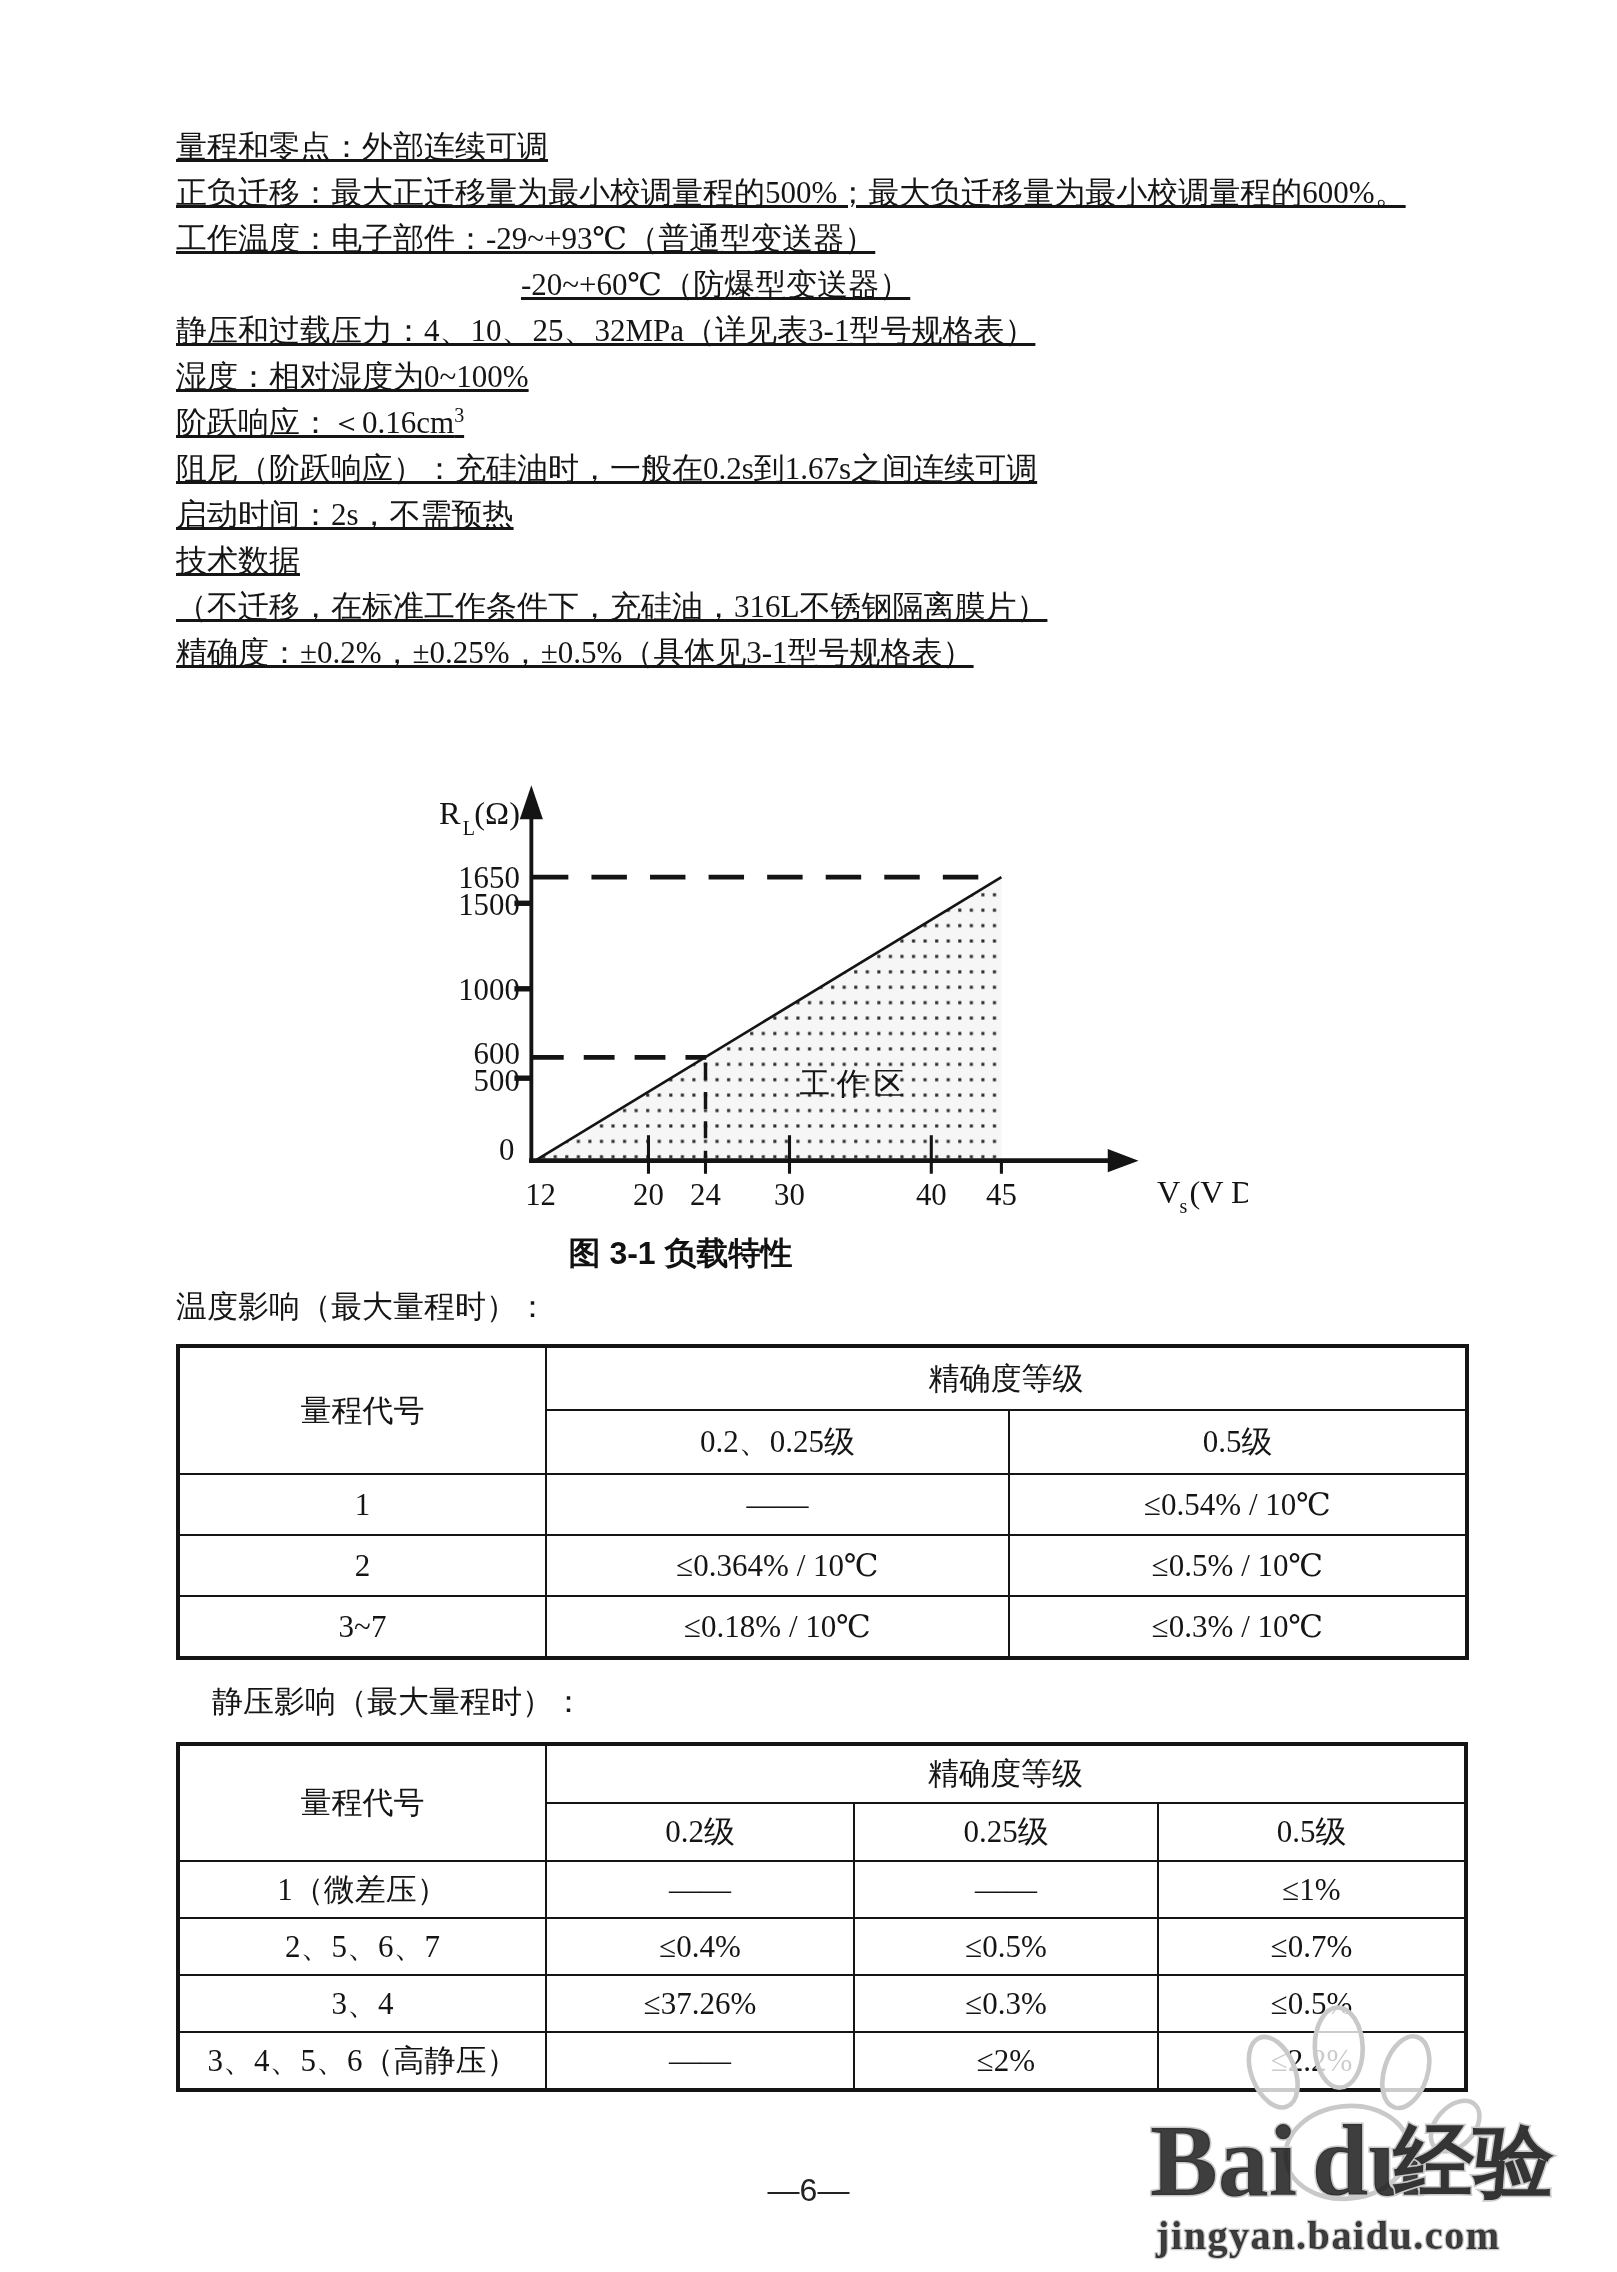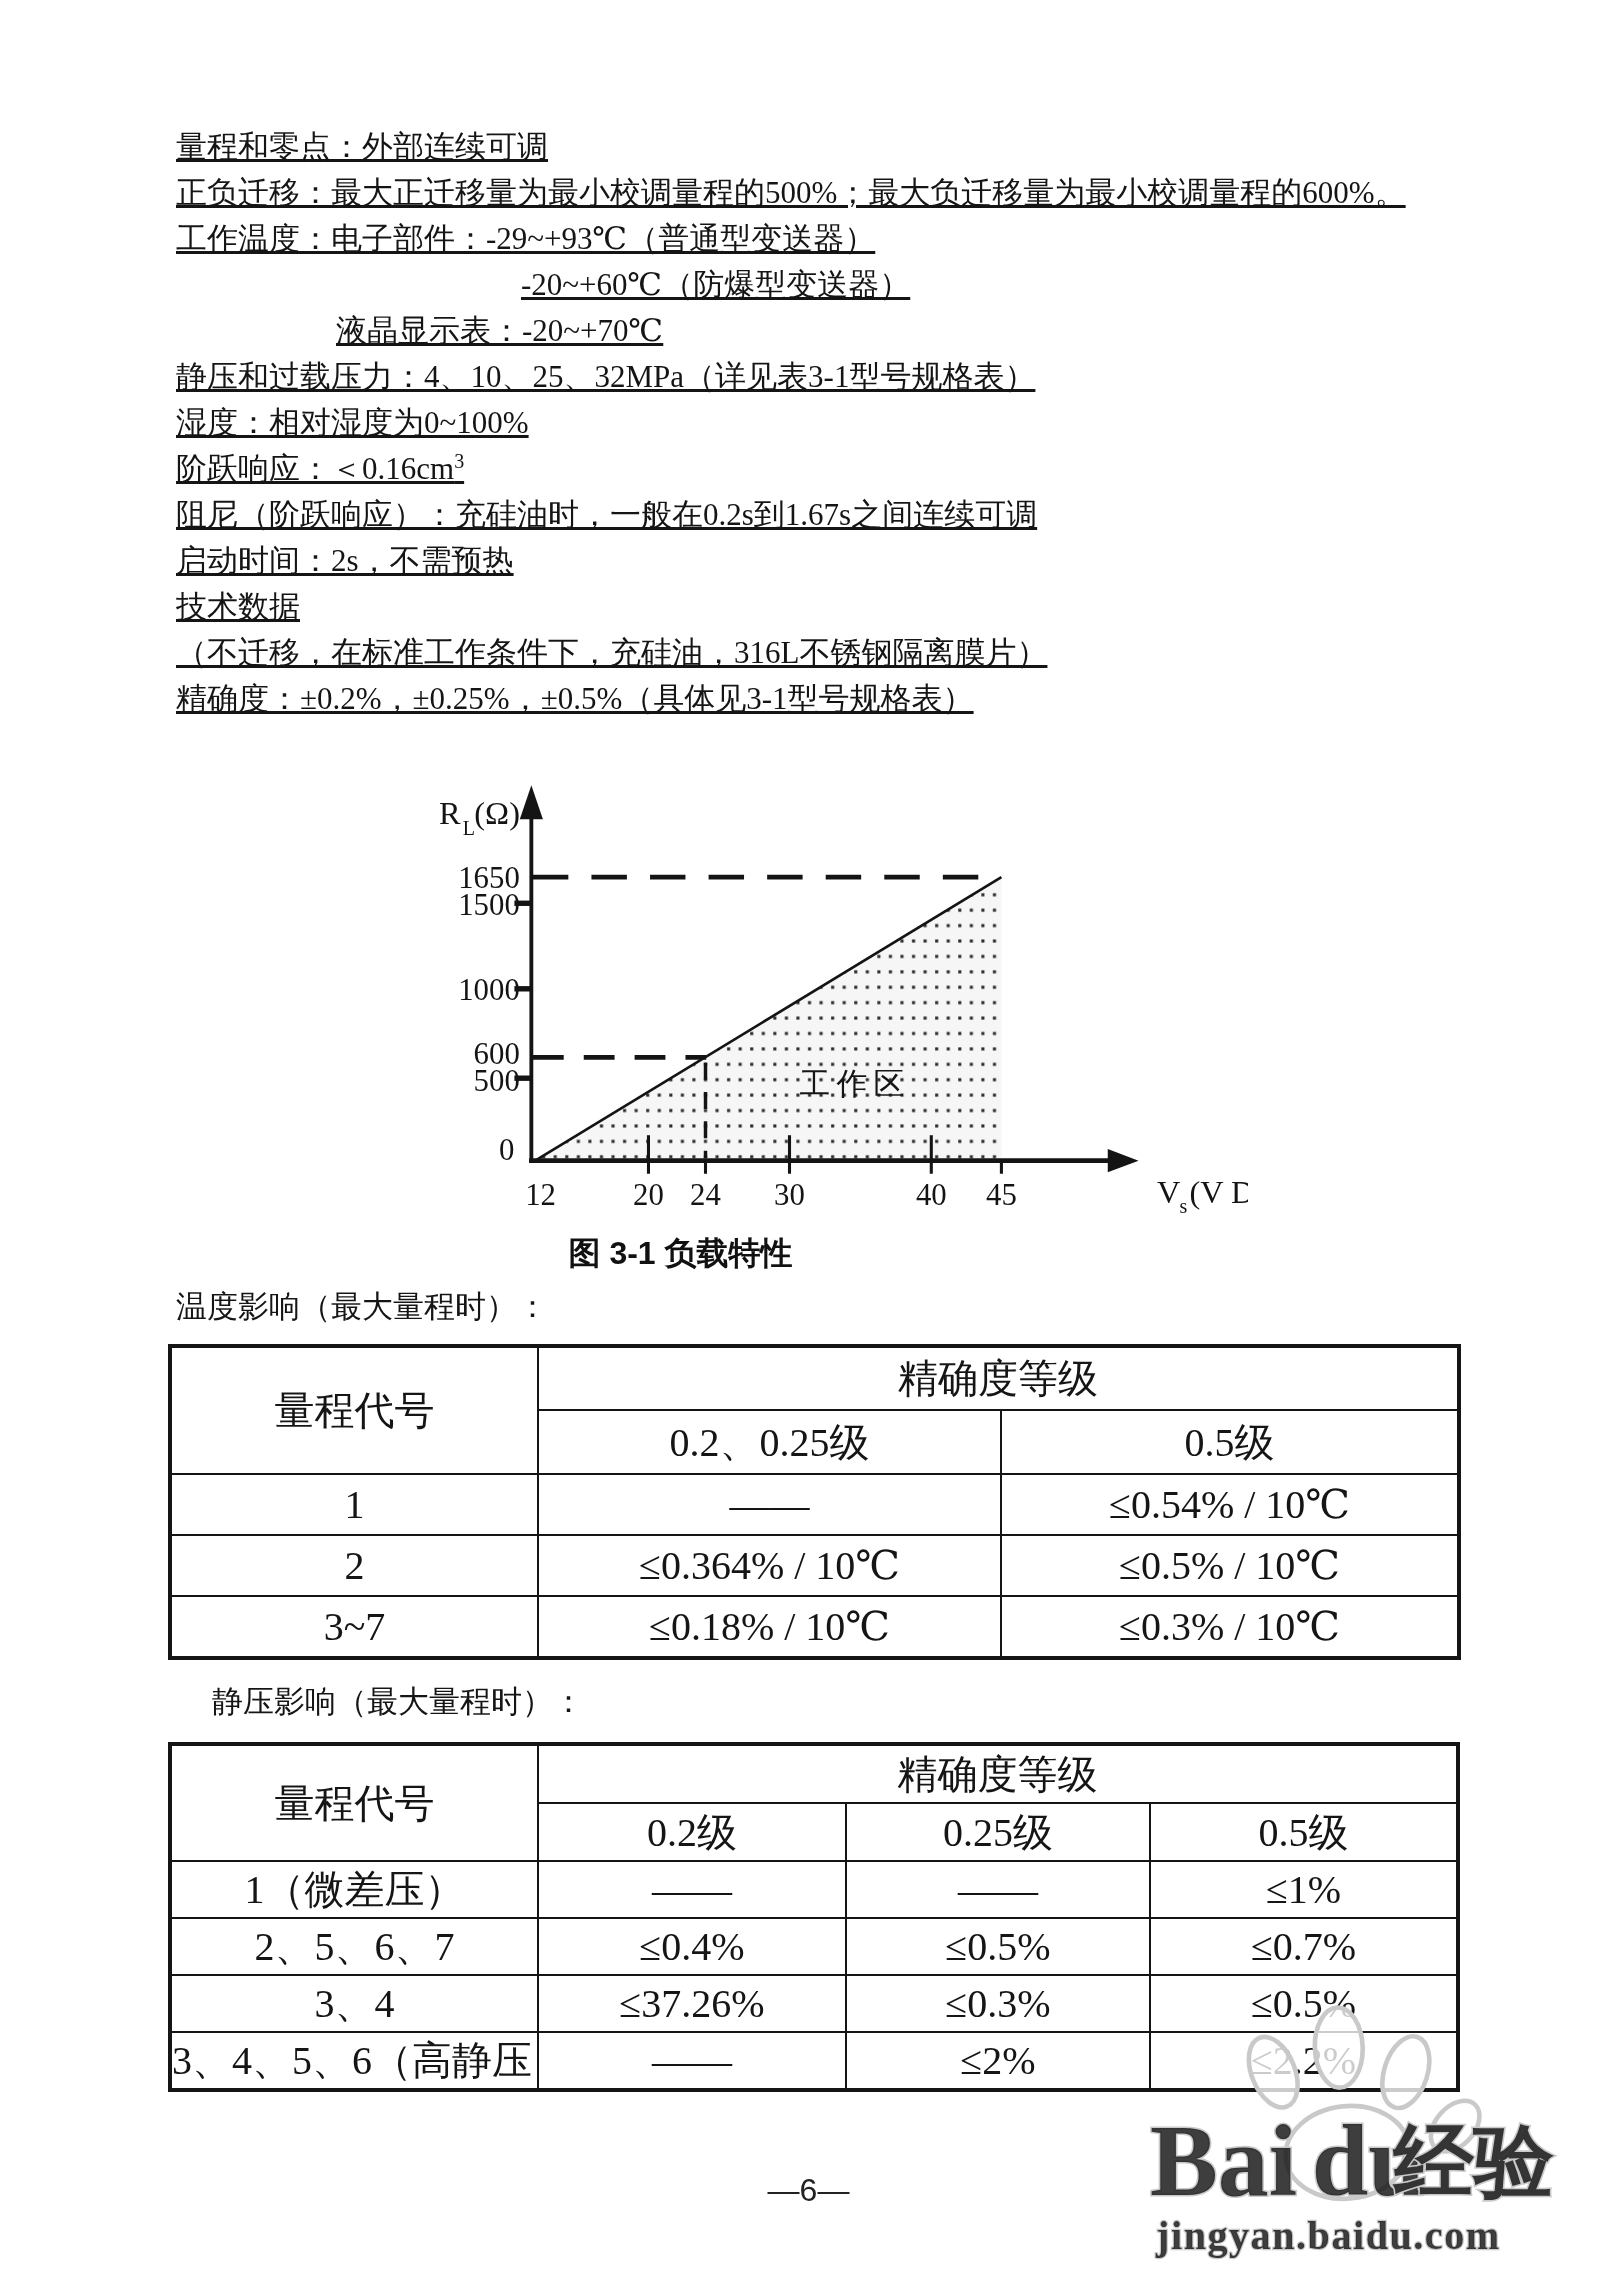--- a/index.html
+++ b/index.html
@@ -28,23 +28,23 @@
     font-weight:bold;font-size:32px;color:#111;
   }
   svg text{font-family:"Liberation Serif","DejaVu Serif",serif;fill:#141414;}
   
   .tbl-heading{
     position:absolute;left:176px;width:1156px;
     font-size:31px;white-space:nowrap;
   }
   .h1{top:1286px;} .h2{top:1681px;margin-left:36px;}
   table.spec{
-    position:absolute;left:168px;width:1289px;
+    position:absolute;left:176px;width:1289px;
     border-collapse:collapse;table-layout:fixed;
-    font-size:40px;color:#151515;
+    font-size:31px;color:#151515;
     border:4.6px solid #151515;
   }
   table.t1{top:1344px;} table.t2{top:1742px;}
   table.spec td{
     border:2.3px solid #151515;
     text-align:center;vertical-align:middle;
     padding:0;overflow:hidden;white-space:nowrap;
   }
   .t1 tr:nth-child(1) td{height:61px;}
   .t1 tr:nth-child(2) td{height:62px;}
@@ -64,21 +64,20 @@
 </head>
 <body>
 
 <div class="page">
 
   <div class="spec-block">
     <div class="line"><span>量程和零点：外部连续可调</span></div>
     <div class="line"><span>正负迁移：最大正迁移量为最小校调量程的500%；最大负迁移量为最小校调量程的600%。</span></div>
     <div class="line"><span>工作温度：电子部件：-29~+93℃（普通型变送器）</span></div>
     <div class="line ind2"><span>-20~+60℃（防爆型变送器）</span></div>
-    <div class="line ind1"><span>液晶显示表：-20~+70℃</span></div>
     <div class="line"><span>静压和过载压力：4、10、25、32MPa（详见表3-1型号规格表）</span></div>
     <div class="line"><span>湿度：相对湿度为0~100%</span></div>
     <div class="line"><span>阶跃响应：＜0.16cm</span><sup class="sup">3</sup></div>
     <div class="line"><span>阻尼（阶跃响应）：充硅油时，一般在0.2s到1.67s之间连续可调</span></div>
     <div class="line"><span>启动时间：2s，不需预热</span></div>
     <div class="line"><span>技术数据</span></div>
     <div class="line"><span>（不迁移，在标准工作条件下，充硅油，316L不锈钢隔离膜片）</span></div>
     <div class="line"><span>精确度：±0.2%，±0.25%，±0.5%（具体见3-1型号规格表）</span></div>
   </div>
 

